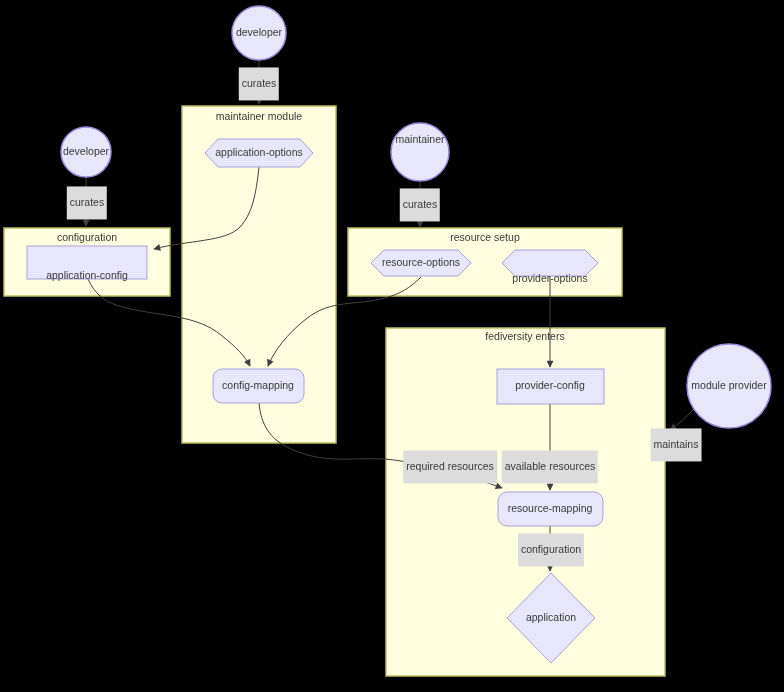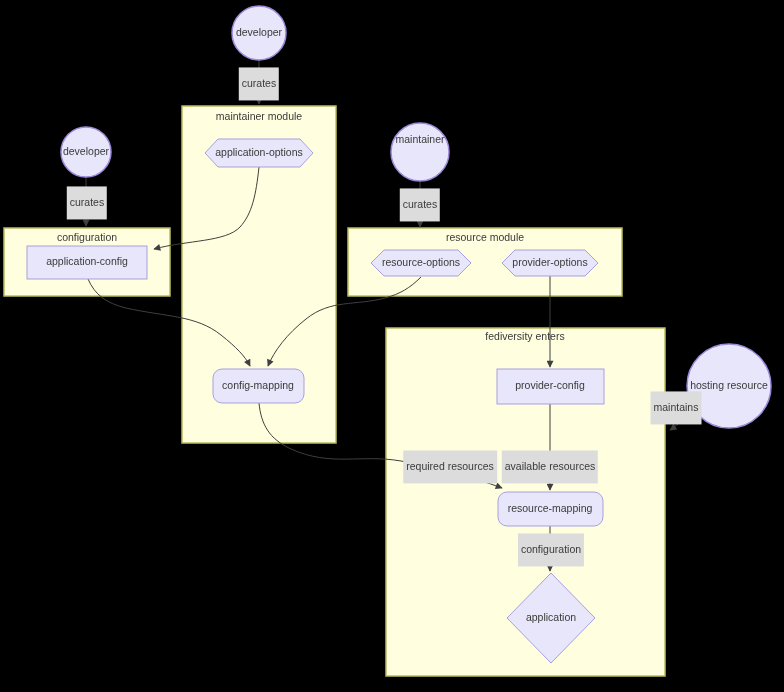--- a/index.html
+++ b/index.html
@@ -90,38 +90,38 @@
 
     <polygon class="node-hex" points="205,153 218,139 300,139 313,153 300,167 218,167"></polygon>
     <polygon class="node-hex" points="371,263 384,250 458,250 471,263 458,276 384,276"></polygon>
     <polygon class="node-hex" points="502,263 515,250 585,250 598,263 585,276 515,276"></polygon>
 
     <polygon class="node-diamond" points="551,573 595,618 551,663 507,618"></polygon>
   </svg>
 
   <div class="lbl" style="left:259px;top:117px">maintainer module</div>
   <div class="lbl" style="left:87px;top:238px">configuration</div>
-  <div class="lbl" style="left:485px;top:238px">resource module</div>
+  <div class="lbl" style="left:485px;top:238px">resource setup</div>
   <div class="lbl" style="left:525px;top:337px">fediversity enters</div>
 
   <div class="lbl" style="left:259px;top:33px">developer</div>
   <div class="lbl" style="left:86px;top:152px">developer</div>
   <div class="lbl" style="left:420px;top:140px">maintainer</div>
-  <div class="lbl" style="left:729px;top:386px">hosting resource</div>
+  <div class="lbl" style="left:729px;top:386px">module provider</div>
 
   <div class="lbl" style="left:259px;top:153px">application-options</div>
-  <div class="lbl" style="left:87px;top:262px">application-config</div>
+  <div class="lbl" style="left:87px;top:276px">application-config</div>
   <div class="lbl" style="left:421px;top:263px">resource-options</div>
-  <div class="lbl" style="left:550px;top:263px">provider-options</div>
+  <div class="lbl" style="left:550px;top:279px">provider-options</div>
   <div class="lbl" style="left:258px;top:386px">config-mapping</div>
   <div class="lbl" style="left:550px;top:386px">provider-config</div>
   <div class="lbl" style="left:550px;top:509px">resource-mapping</div>
   <div class="lbl" style="left:551px;top:618px">application</div>
 
   <div class="lbl edge-lbl" style="left:259px;top:84px">curates</div>
   <div class="lbl edge-lbl" style="left:87px;top:203px">curates</div>
   <div class="lbl edge-lbl" style="left:420px;top:205px">curates</div>
   <div class="lbl edge-lbl" style="left:450px;top:467px">required resources</div>
   <div class="lbl edge-lbl" style="left:550px;top:467px">available resources</div>
   <div class="lbl edge-lbl" style="left:551px;top:550px">configuration</div>
-  <div class="lbl edge-lbl" style="left:676px;top:408px">maintains</div>
+  <div class="lbl edge-lbl" style="left:676px;top:445px">maintains</div>
 
 </div>
 
 </body></html>

